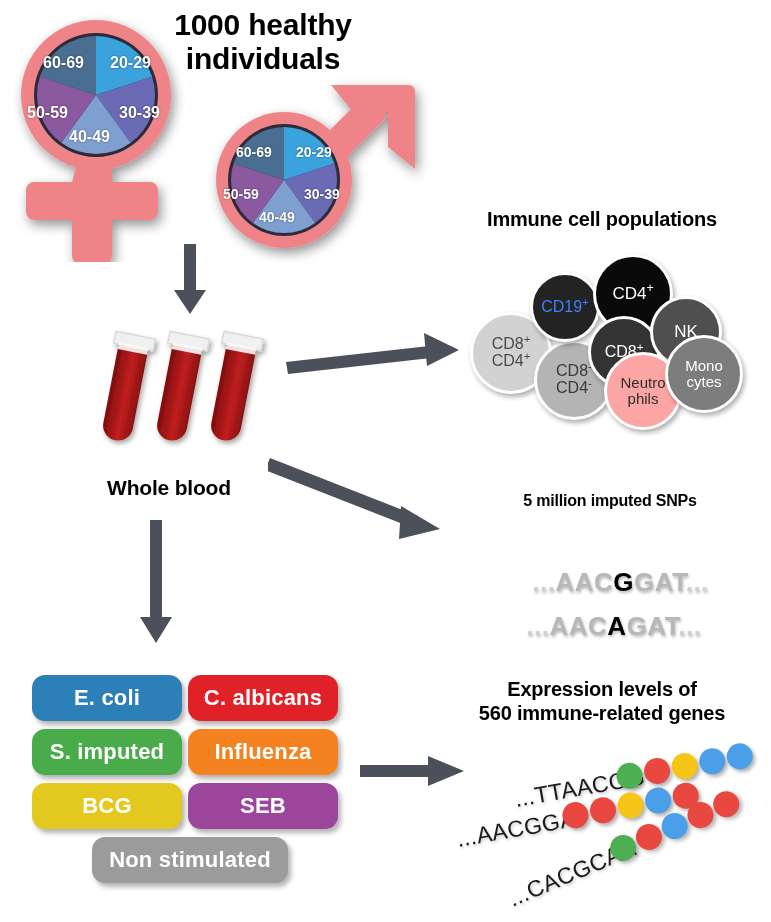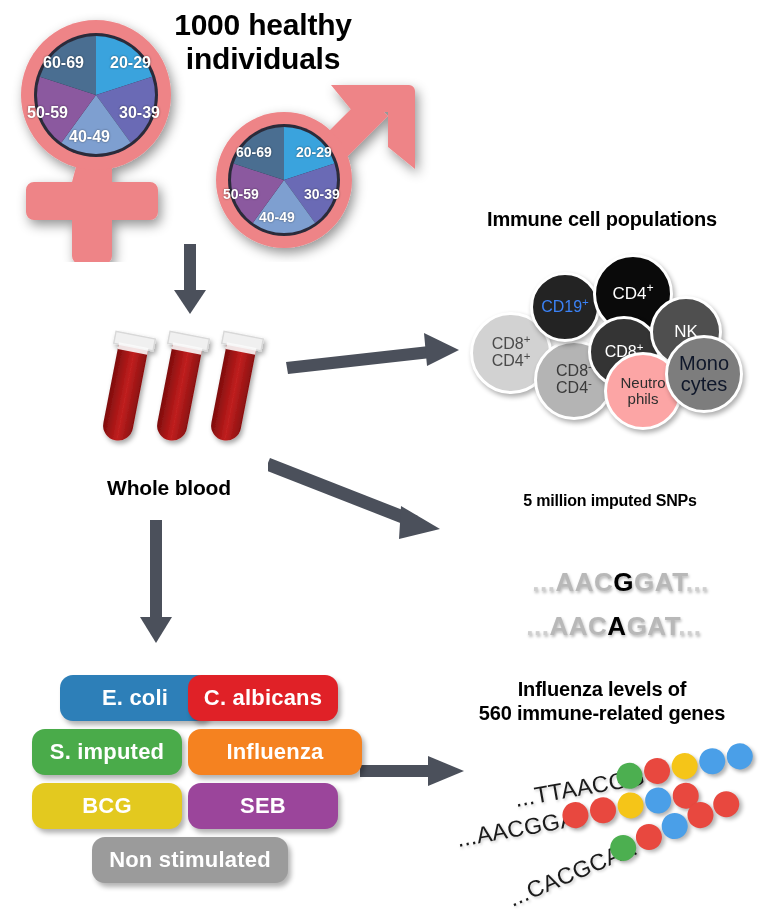--- a/index.html
+++ b/index.html
@@ -226,50 +226,50 @@
     </div>
 
     <div class="cell" style="left:198px;top:56px;width:72px;height:72px;background:#4f4f4f;color:#fff;font-size:17px;">
       <span>NK</span>
     </div>
 
     <div class="cell" style="left:152px;top:112px;width:78px;height:78px;background:#fca5a5;color:#2e2e2e;font-size:15px;">
       <span>Neutro<br>phils</span>
     </div>
 
-    <div class="cell" style="left:213px;top:95px;width:78px;height:78px;background:#7d7d7d;color:#0f172a;font-size:20px;">
+    <div class="cell" style="left:213px;top:95px;width:78px;height:78px;background:#7d7d7d;color:#ffffff;font-size:15px;">
       <span>Mono<br>cytes</span>
     </div>
   </div>
 
   <div class="abs hdr" style="left:470px;top:492px;width:280px;font-size:16px;">5 million imputed SNPs</div>
 
   <div class="abs" style="left:480px;top:532px;width:270px;height:100px;">
     <div class="snpline" style="left:6px;top:4px;font-size:26px;text-align:center;">
       <span class="dots">...</span><span>AAC</span><span class="em">G</span><span>GAT</span><span class="dots">...</span>
     </div>
     <div class="snpline" style="left:0px;top:48px;font-size:26px;">
       <span class="dots">...</span><span>AAC</span><span class="em">A</span><span>GAT</span><span class="dots">...</span>
     </div>
   </div>
 
   <div class="abs" style="left:30px;top:675px;width:320px;height:220px;">
-    <div class="pill" style="left:2px;top:0px;width:150px;height:46px;background:#2d7fb8;font-size:22px;margin-left:28px;">E. coli</div>
+    <div class="pill" style="left:2px;top:0px;width:150px;height:46px;background:#2d7fb8;font-size:22px;">E. coli</div>
     <div class="pill" style="left:158px;top:0px;width:150px;height:46px;background:#e02127;font-size:22px;">C. albicans</div>
 
     <div class="pill" style="left:2px;top:54px;width:150px;height:46px;background:#4aab4a;font-size:22px;">S. imputed</div>
-    <div class="pill" style="left:158px;top:54px;width:174px;height:46px;background:#f58220;font-size:22px;">Influenza</div>
+    <div class="pill" style="left:158px;top:54px;width:150px;height:46px;background:#f58220;font-size:22px;">Influenza</div>
 
     <div class="pill" style="left:2px;top:108px;width:150px;height:46px;background:#e3c91f;font-size:22px;">BCG</div>
     <div class="pill" style="left:158px;top:108px;width:150px;height:46px;background:#9b459b;font-size:22px;">SEB</div>
 
     <div class="pill" style="left:62px;top:162px;width:196px;height:46px;background:#9b9b9b;font-size:22px;">Non stimulated</div>
   </div>
 
-  <div class="abs hdr" style="left:452px;top:678px;width:300px;font-size:20px;">Influenza levels of</div>
+  <div class="abs hdr" style="left:452px;top:678px;width:300px;font-size:20px;">Expression levels of</div>
   <div class="abs hdr" style="left:446px;top:702px;width:312px;font-size:20px;">560 immune-related genes</div>
 
   <div class="abs" style="left:440px;top:738px;width:331px;height:180px;">
 
     <div class="strand" style="left:76px;top:48px;width:260px;height:40px;transform:rotate(-10deg);">
       <span class="seq" style="font-size:23px;left:0;top:0;">...TTAACGG</span>
       <span class="bead" style="left:104px;top:-3px;width:26px;height:26px;background:#4caf50;"></span>
       <span class="bead" style="left:132px;top:-3px;width:26px;height:26px;background:#e8483f;"></span>
       <span class="bead" style="left:160px;top:-3px;width:26px;height:26px;background:#f5c518;"></span>
       <span class="bead" style="left:188px;top:-3px;width:26px;height:26px;background:#4a9fe8;"></span>

